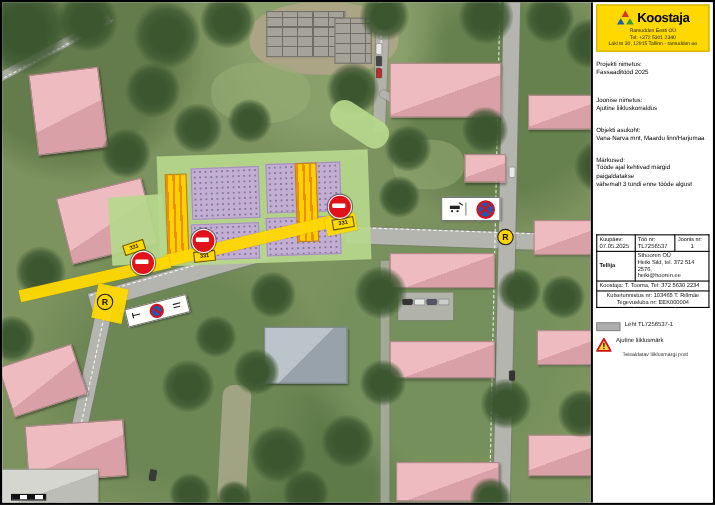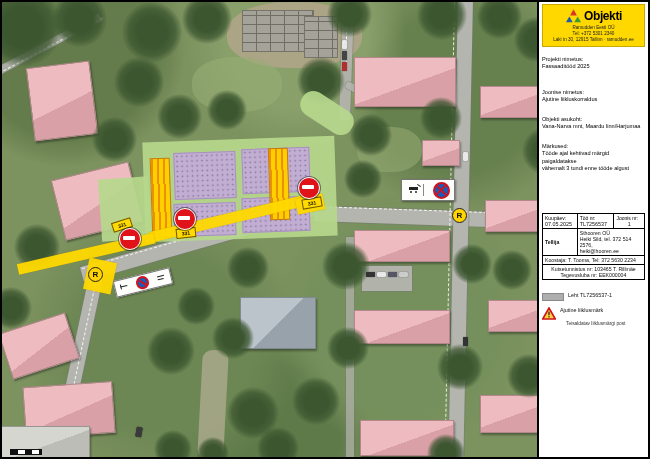--- a/index.html
+++ b/index.html
@@ -217,21 +217,21 @@
 
   <div id="panel">
 
     <div class="brandbox">
       <div class="brandrow">
         <svg width="17" height="15" viewBox="0 0 18 15">
           <path d="M9 1 L12.6 7.4 L5.4 7.4 Z" fill="#d8352b"></path>
           <path d="M4.6 8.6 L8.2 14.6 L1 14.6 Z" fill="#1a5ea8"></path>
           <path d="M13.4 8.6 L17 14.6 L9.8 14.6 Z" fill="#3a9a35"></path>
         </svg>
-        <span class="brandname">Objekti</span>
+        <span class="brandname">Koostaja</span>
       </div>
       <div class="contact">
         <div>Ramudden Eesti OÜ</div>
         <div>Tel: +372 5301 2340</div>
         <div>Laki tn 30, 12915 Tallinn · ramudden.ee</div>
       </div>
     </div>
 
     <div class="fieldblk">
       <div class="lbl">Projekti nimetus:</div>

